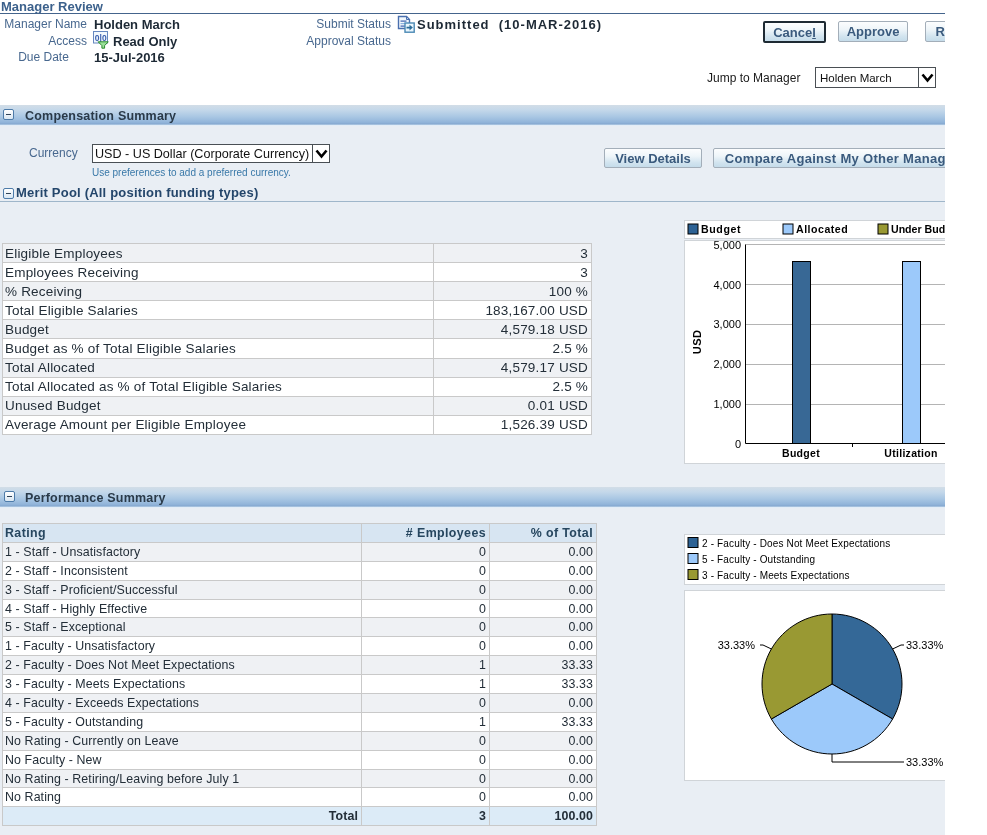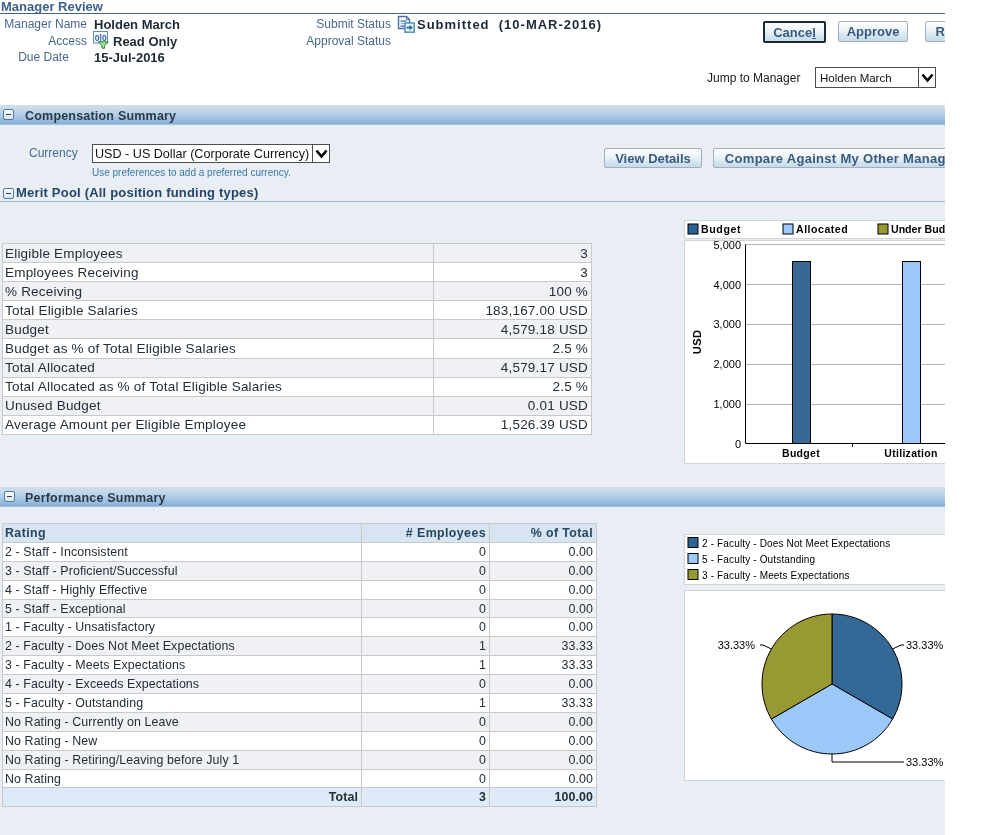--- a/index.html
+++ b/index.html
@@ -206,20 +206,25 @@
         <col style="width:359px">
         <col style="width:128px">
         <col style="width:107px">
       </colgroup>
     <tbody>
         <tr class="hdr">
           <td>Rating</td>
           <td class="num"># Employees</td>
           <td class="num">% of Total</td>
         </tr>
+    <tr class="odd">
+          <td>1 - Staff - Unsatisfactory</td>
+          <td class="num">0</td>
+          <td class="num">0.00</td>
+        </tr>
     <tr class="even">
           <td>2 - Staff - Inconsistent</td>
           <td class="num">0</td>
           <td class="num">0.00</td>
         </tr>
     <tr class="odd">
           <td>3 - Staff - Proficient/Successful</td>
           <td class="num">0</td>
           <td class="num">0.00</td>
         </tr>
@@ -257,21 +262,21 @@
           <td>5 - Faculty - Outstanding</td>
           <td class="num">1</td>
           <td class="num">33.33</td>
         </tr>
     <tr class="odd">
           <td>No Rating - Currently on Leave</td>
           <td class="num">0</td>
           <td class="num">0.00</td>
         </tr>
     <tr class="even">
-          <td>No Rating - New</td>
+          <td>No Faculty - New</td>
           <td class="num">0</td>
           <td class="num">0.00</td>
         </tr>
     <tr class="odd">
           <td>No Rating - Retiring/Leaving before July 1</td>
           <td class="num">0</td>
           <td class="num">0.00</td>
         </tr>
     <tr class="even">
           <td>No Rating</td>

